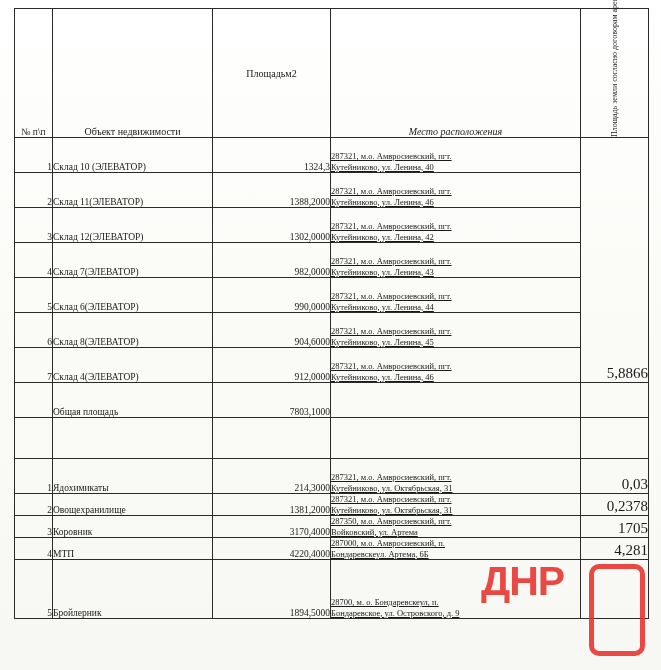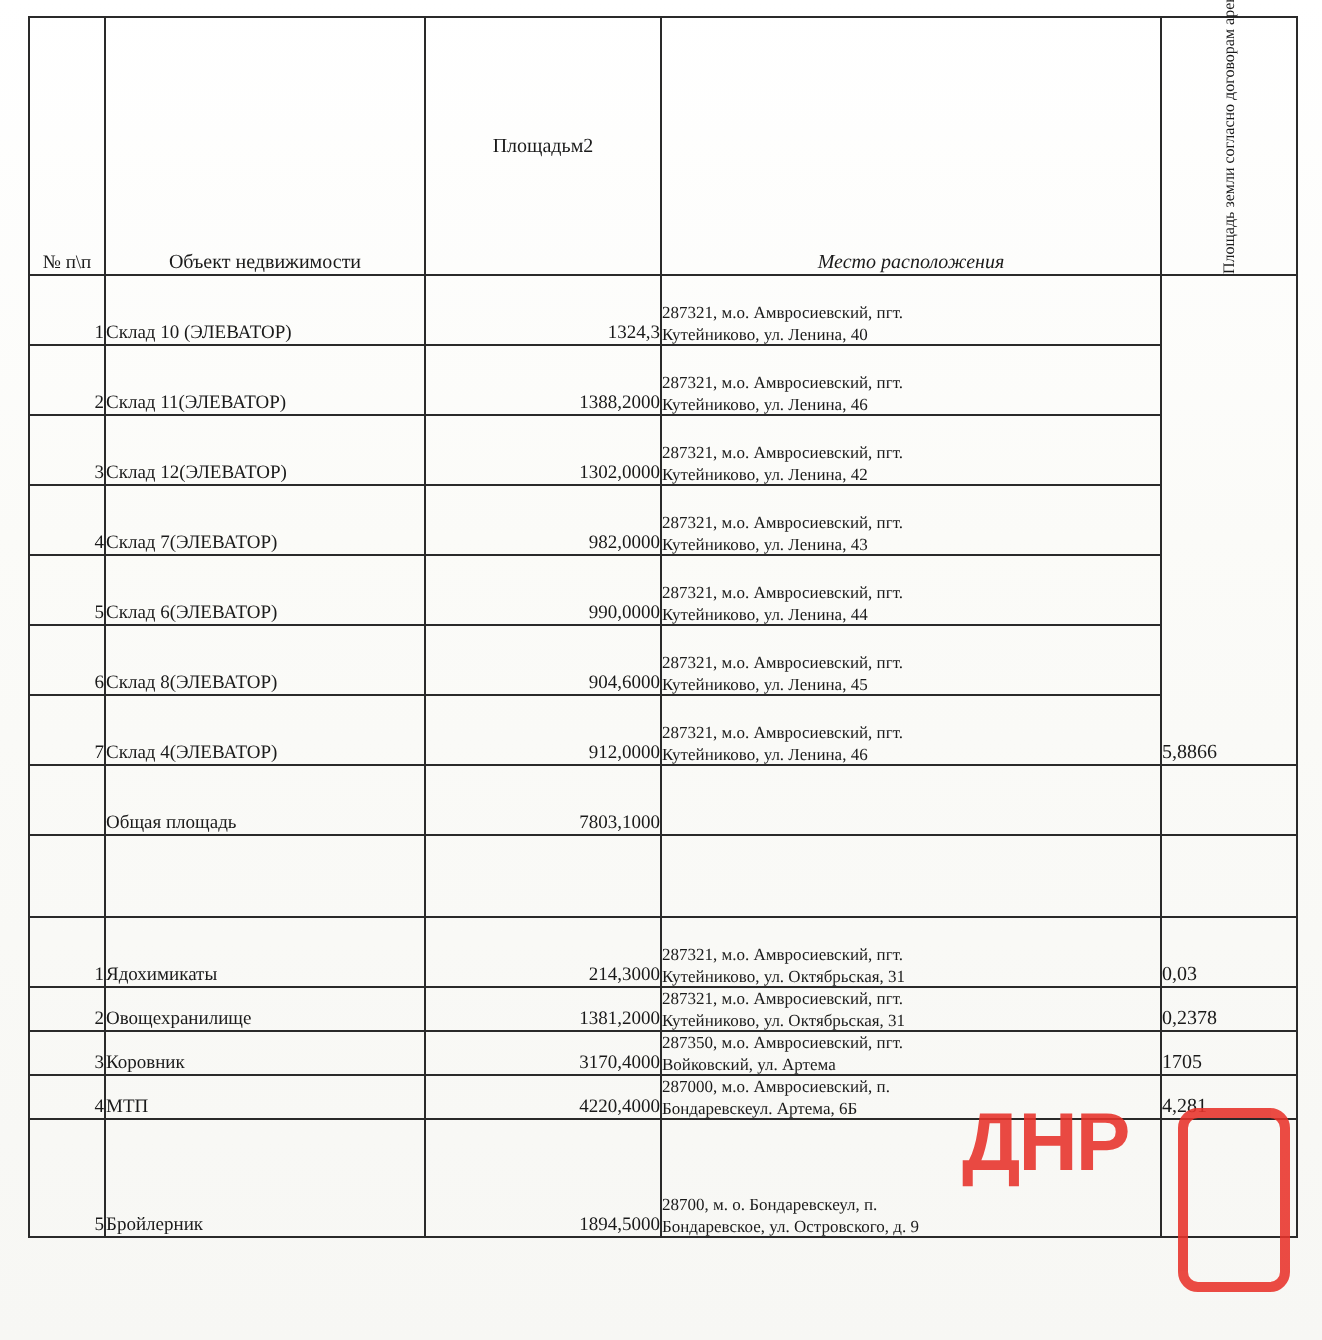--- a/index.html
+++ b/index.html
@@ -82,34 +82,34 @@
     max-height: 122px;
   }
 
   tbody td {
     height: 17px;
   }
   td.n  { text-align: right;  padding: 0 4px 1px 0; font-size: 9.5px; vertical-align: bottom; }
   td.o  { text-align: left;   padding: 0 2px 1px 4px; font-size: 9.5px; vertical-align: bottom; }
   td.a  { text-align: right;  padding: 0 18px 1px 0; font-size: 9.5px; vertical-align: bottom; }
   td.p  { text-align: left;   padding: 1px 2px 1px 4px; font-size: 8.5px; line-height: 10.5px; vertical-align: middle; }
-  td.l  { text-align: left; font-size: 10px; vertical-align: middle; }
+  td.l  { text-align: right; font-size: 15px; vertical-align: middle; }
   td.blank { height: 17px; }
 
-  .p2 { display: block; }
+  .p2 { display: block; text-decoration: underline; }
 
   .row-tall td { height: 34px; }
   .row-gap td { height: 40px; }
   .row-big td { height: 58px; }
 
   
   .watermark {
     position: absolute;
     right: 16px;
-    bottom: 22px;
+    bottom: 12px;
     width: 164px;
     height: 96px;
     pointer-events: none;
     opacity: 0.88;
   }
   .wm-text {
     font-family: "Liberation Sans", sans-serif;
     font-weight: bold;
     color: #e8322a;
     letter-spacing: -1px;

